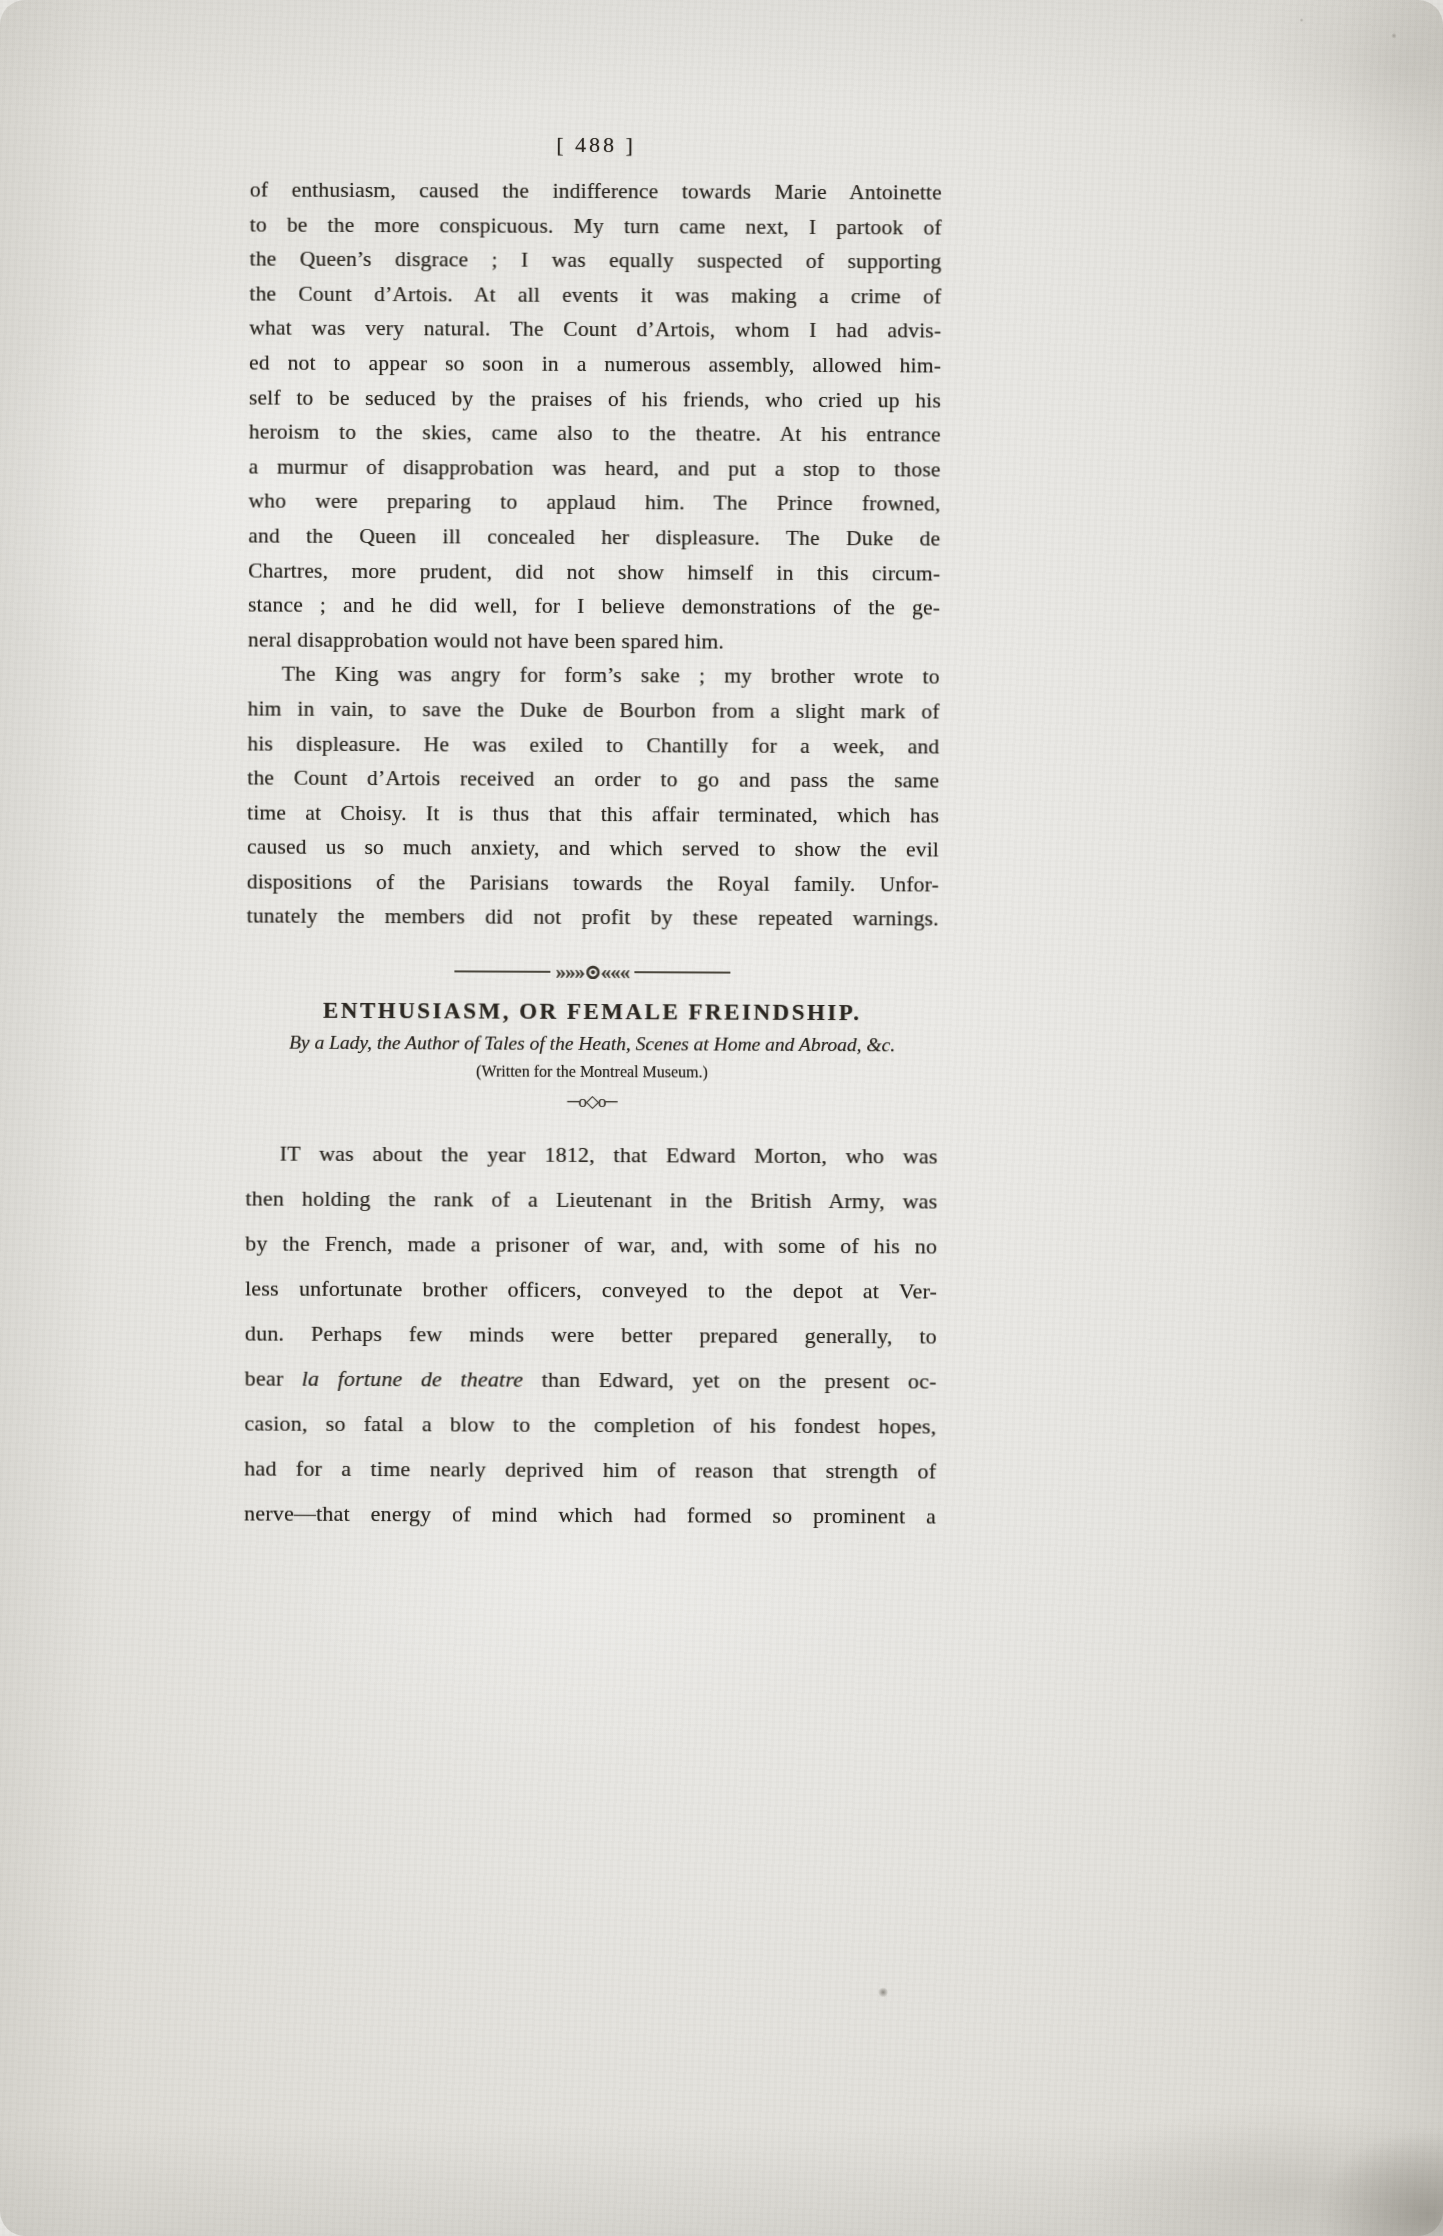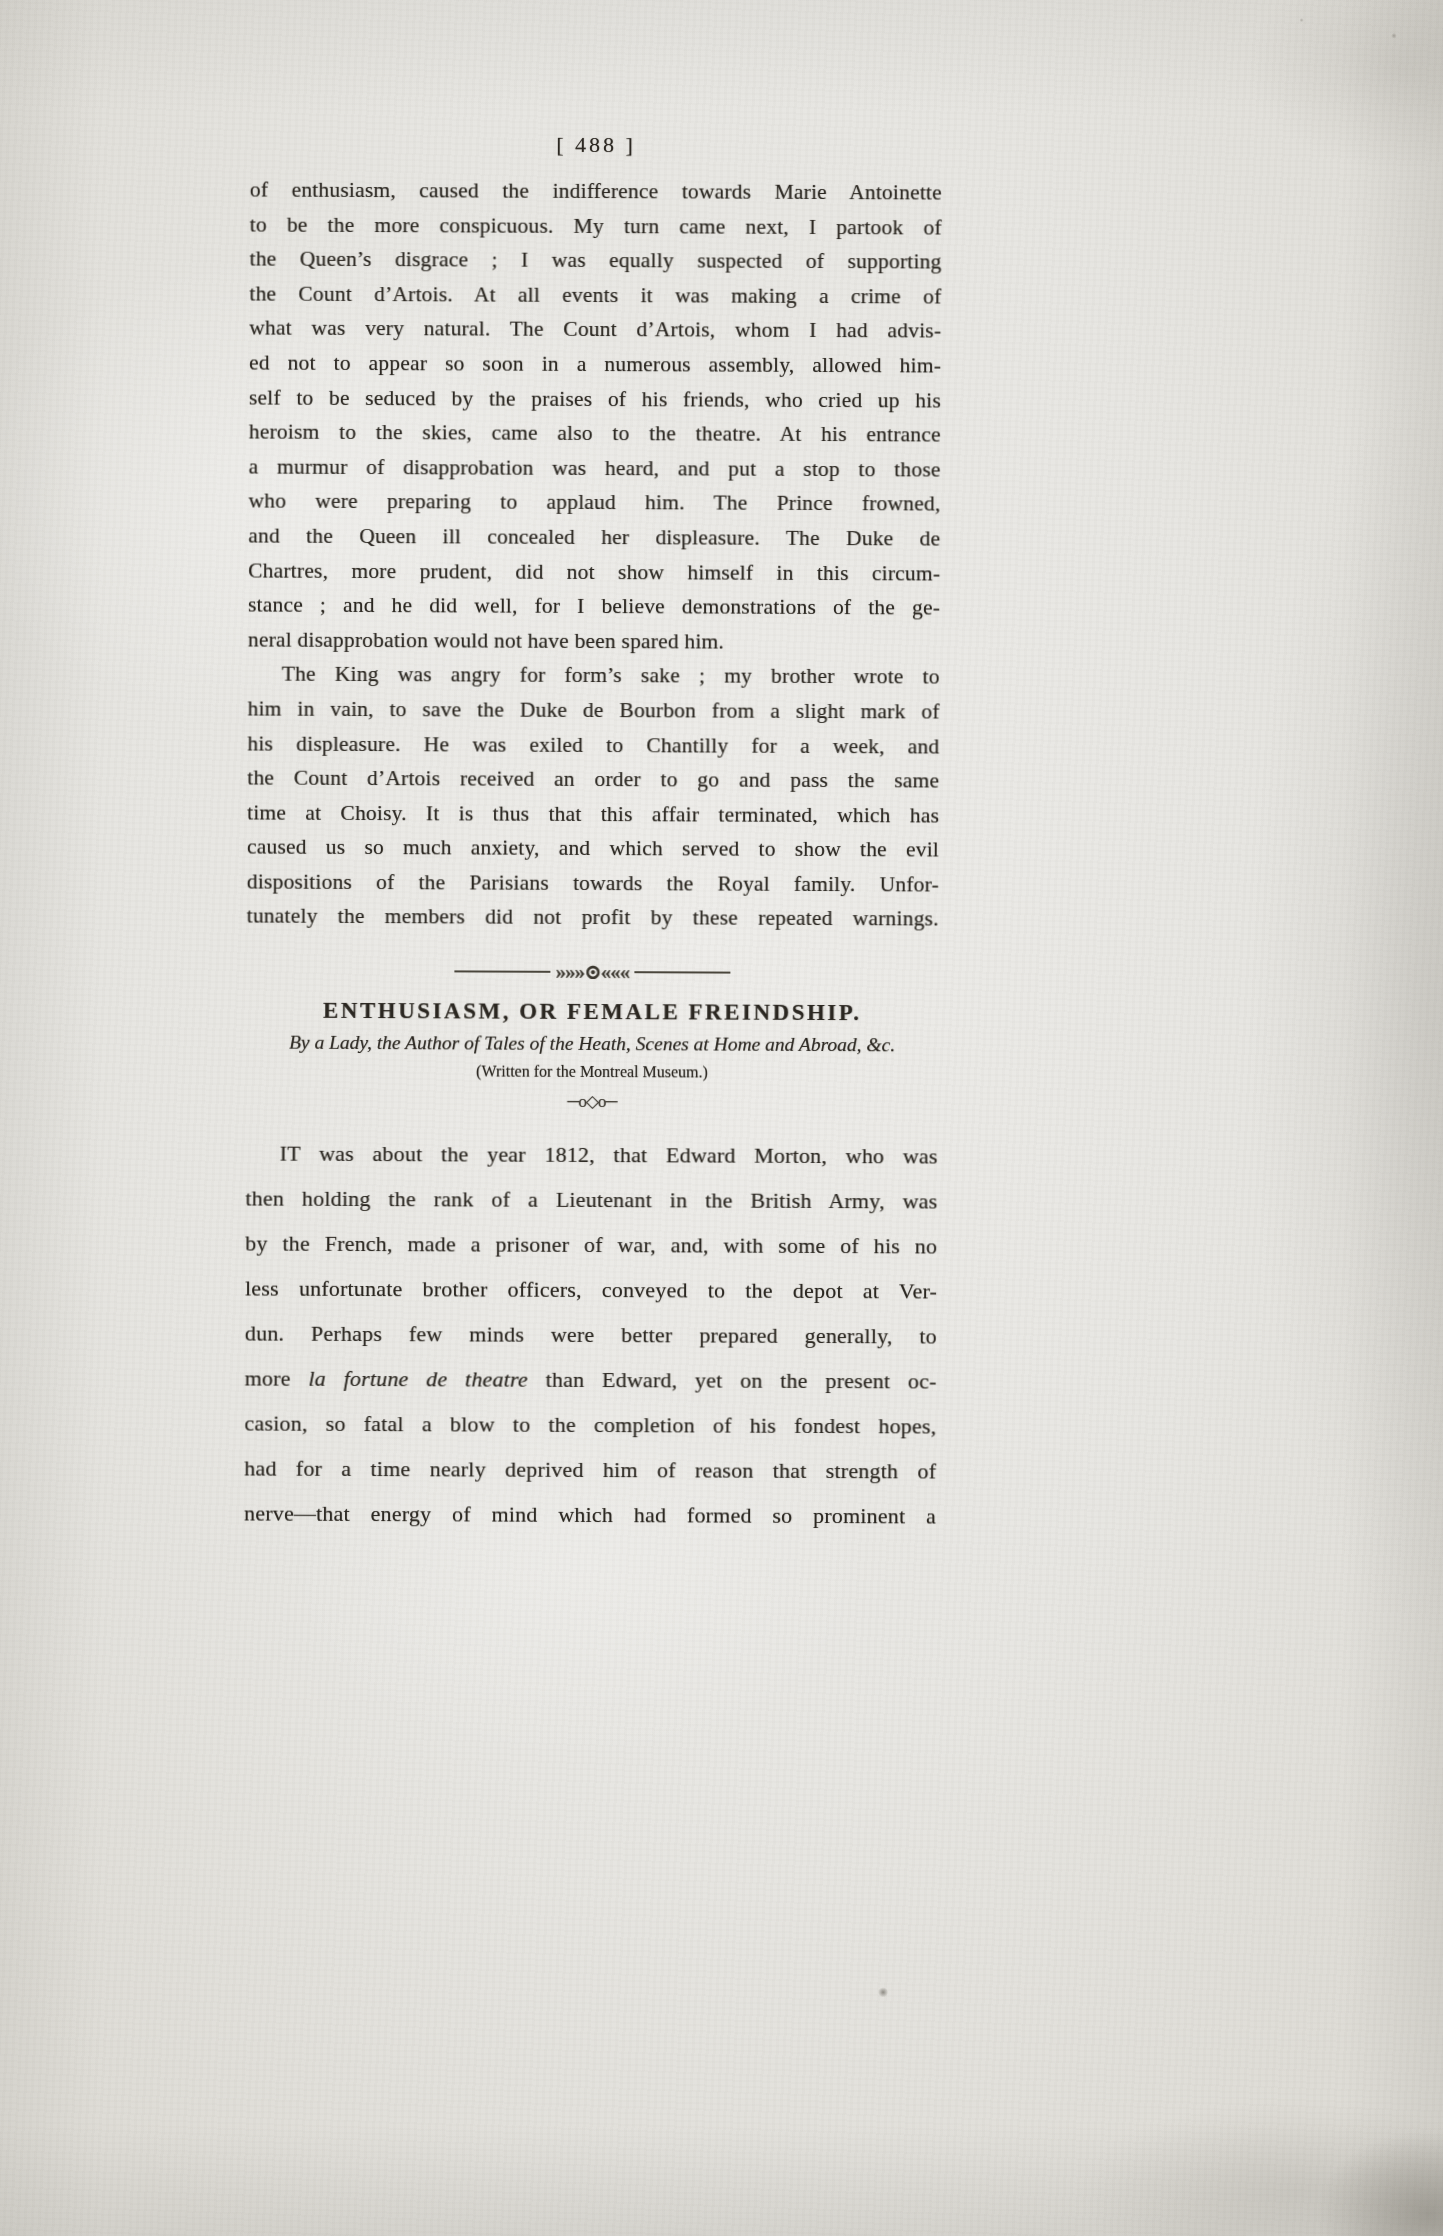--- a/index.html
+++ b/index.html
@@ -11,20 +11,21 @@
     background: #e7e6e2;
     font-family: "Liberation Serif", "DejaVu Serif", serif;
     color: #2b2721;
   }
   .page {
     position: absolute; inset: 0;
     background:
       linear-gradient(90deg, rgba(150,148,140,.12) 0%, rgba(0,0,0,0) 7%, rgba(0,0,0,0) 93%, rgba(140,138,130,.16) 100%),
       linear-gradient(180deg, rgba(150,148,140,.08) 0%, rgba(0,0,0,0) 5%, rgba(0,0,0,0) 95%, rgba(140,138,130,.14) 100%),
       radial-gradient(ellipse 950px 1500px at 48% 42%, #eeedea 0%, #e7e6e2 58%, #dedcd6 100%);
+    border-radius: 25px;
   }
   
   .page::before {
     content: ""; position: absolute; inset: 0; pointer-events: none;
     background:
       radial-gradient(circle 7px at 61.2% 89.1%, rgba(72,68,58,.55), rgba(72,68,58,0) 72%),
       radial-gradient(circle 4px at 96.6% 1.6%, rgba(100,95,85,.40), rgba(100,95,85,0) 70%),
       radial-gradient(circle 3px at 90.2% 0.9%, rgba(100,95,85,.35), rgba(100,95,85,0) 70%),
       radial-gradient(ellipse 150px 110px at 99% 99%, rgba(112,108,98,.45), rgba(112,108,98,0) 75%),
       radial-gradient(ellipse 320px 130px at 90% 98%, rgba(120,116,106,.16), rgba(0,0,0,0) 70%),
@@ -152,21 +153,21 @@
       <div class="byline">By a Lady, the Author of Tales of the Heath, Scenes at Home and Abroad, &amp;c.</div>
       <div class="attribution">(Written for the Montreal Museum.)</div>
       <div class="small-ornament">─o◇o─</div>
       <div class="paragraphs body-2">
           <div class="para">
             <div class="line indent">IT was about the year 1812, that Edward Morton, who was</div>
             <div class="line">then holding the rank of a Lieutenant in the British Army, was</div>
             <div class="line">by the French, made a prisoner of war, and, with some of his no</div>
             <div class="line">less unfortunate brother officers, conveyed to the depot at Ver-</div>
             <div class="line">dun. Perhaps few minds were better prepared generally, to</div>
-            <div class="line"><span>more </span><span class="em">la fortune de theatre</span><span> than Edward, yet on the present oc-</span></div>
+            <div class="line"><span>bear </span><span class="em">la fortune de theatre</span><span> than Edward, yet on the present oc-</span></div>
             <div class="line">casion, so fatal a blow to the completion of his fondest hopes,</div>
             <div class="line">had for a time nearly deprived him of reason that strength of</div>
             <div class="line">nerve—that energy of mind which had formed so prominent a</div>
           </div>
         </div>
     </section>
 
   </div>
 </div>
 

